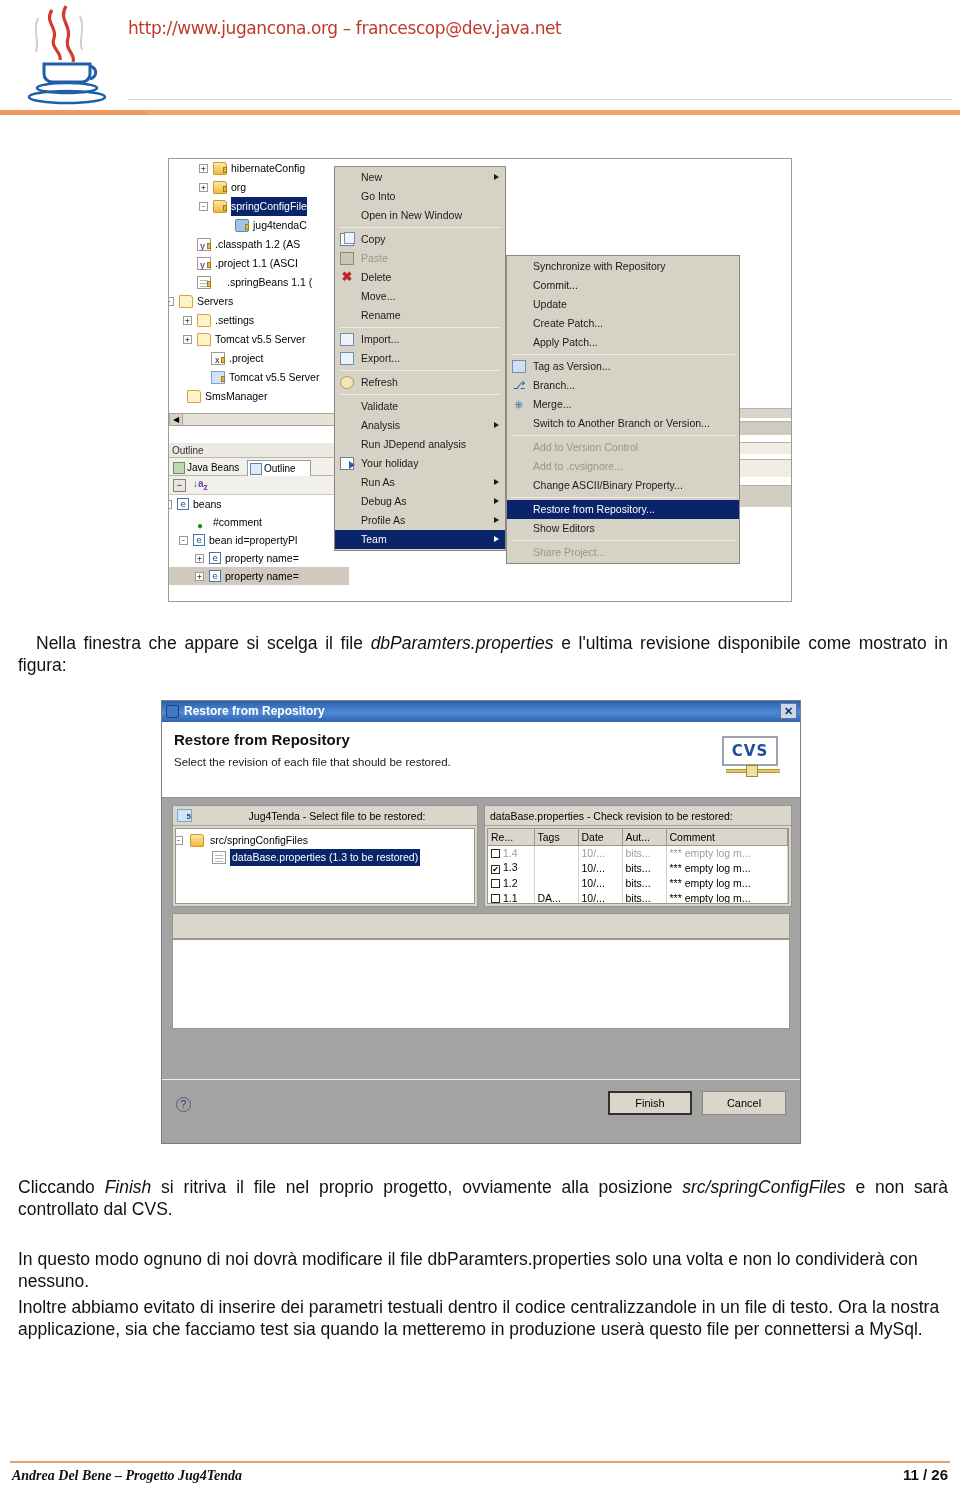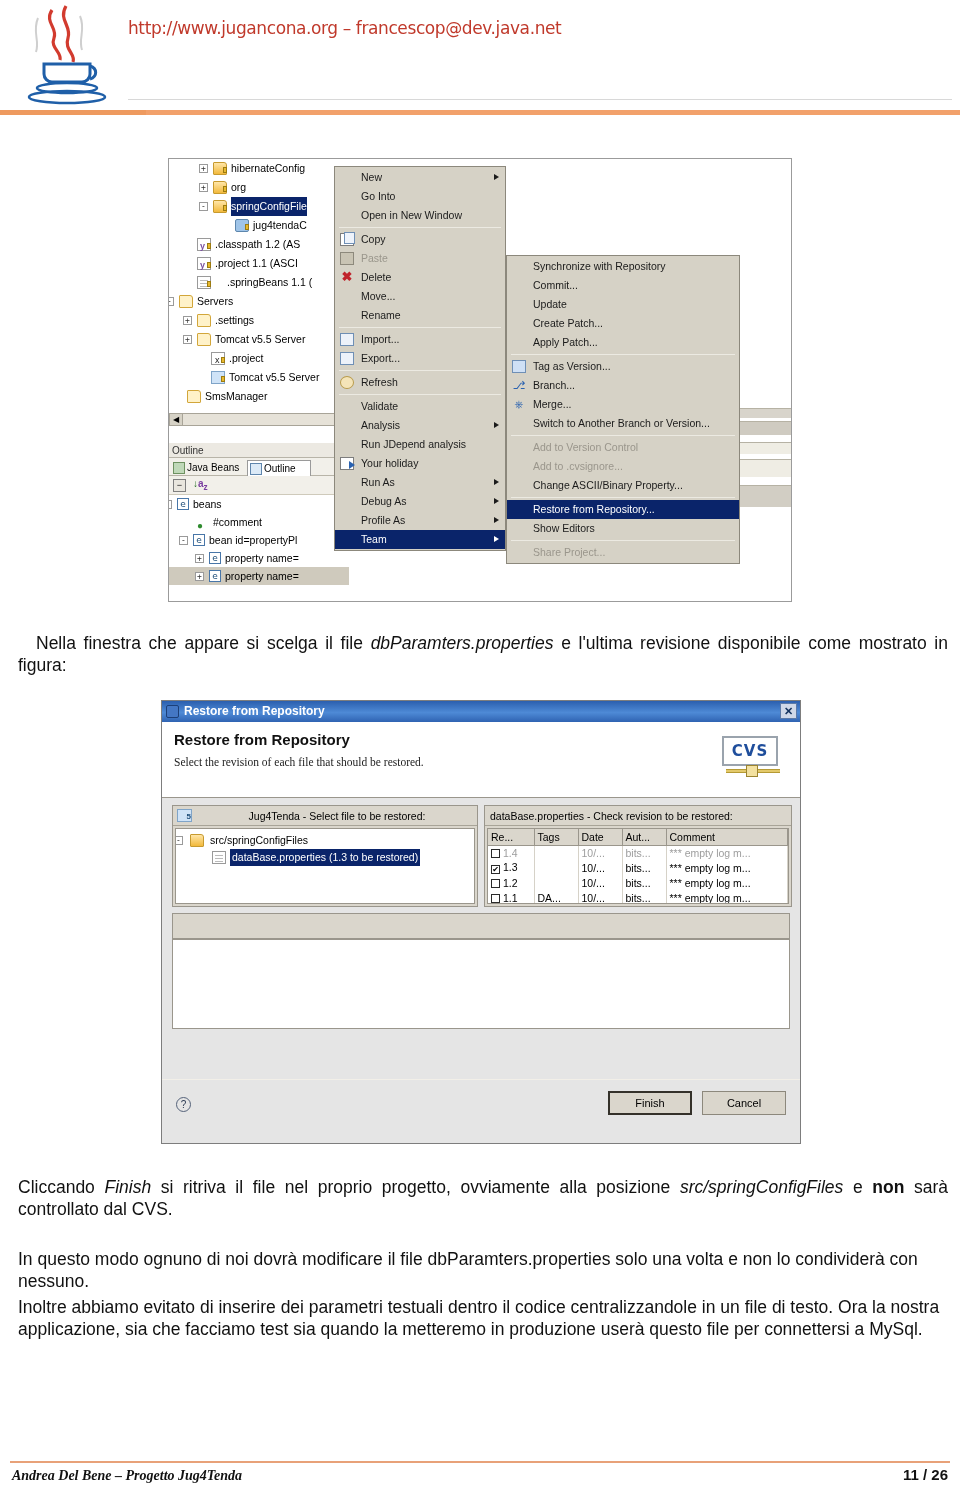--- a/index.html
+++ b/index.html
@@ -103,29 +103,29 @@
   .ico-hol::after{content:"";position:absolute;left:8px;top:3px;border-left:6px solid #2a62b0;border-top:4px solid transparent;border-bottom:4px solid transparent;}
   .ico-tag{background:#CFE0F5;border:1px solid #6f8fb5;}
   .ico-branch,.ico-merge{color:#2a62b0;font-size:11px;line-height:13px;text-align:center;}
 
   
   .para { font-size:17.5px; line-height:1.28; color:#111; }
   #cap1 { position:absolute; left:18px; top:632px; width:930px; text-align:justify; }
   #cap1 .ind { display:inline-block; width:18px; }
 
   
-  #fig2 { left:161px; top:700px; width:640px; height:444px; border:1px solid #7d7d7d; background:#e5e5e5; font-size:11px; }
+  #fig2 { left:161px; top:700px; width:640px; height:444px; border:1px solid #7d7d7d; background:#a3a3a3; font-size:11px; }
   .dlg-title { height:21px; background:linear-gradient(#2B5FAE,#4E8AD6 55%,#2F63B2); color:#fff;
      font-size:12px; font-weight:bold; line-height:21px; padding-left:22px; position:relative; }
   .dlg-ico { position:absolute; left:4px; top:4px; width:13px; height:13px; background:#4477C4; border:1px solid #1c3f78; border-radius:2px; }
   .dlg-close { position:absolute; right:3px; top:2px; width:17px; height:16px; background:#CFD8E8; border:1px solid #5a79a8;
      color:#12325e; font-size:11px; font-weight:bold; text-align:center; line-height:14px; }
   .dlg-head { background:#fff; border-bottom:1px solid #9a968c; height:76px; position:relative; padding:9px 12px; }
   .dlg-h1 { font-size:15px; font-weight:bold; color:#111; }
-  .dlg-h2 { font-size:11.5px; color:#222; margin-top:8px;font-family:Liberation Serif, serif; }
+  .dlg-h2 { font-size:11.5px; color:#222; margin-top:8px; }
   .cvs-badge { position:absolute; right:16px; top:14px; width:62px; height:48px; }
   .cvs-box { width:56px; height:30px; background:#fff; border:2px solid #9aa3ad; display:flex; align-items:center; justify-content:center;
              font-family:"DejaVu Sans", sans-serif; font-weight:bold; font-size:15px; color:#1F4E9C; letter-spacing:1px; }
   .cvs-bar { position:absolute; left:4px; top:33px; width:54px; height:4px; background:#E3C96A; border-top:1px solid #b59a34; border-bottom:1px solid #b59a34; }
   .cvs-knob { position:absolute; left:24px; top:29px; width:12px; height:12px; background:#F3E1A0; border:1px solid #9c8430; }
 
   .panes { position:absolute; left:10px; top:104px; right:10px; height:102px; }
   .pane { position:absolute; top:0; height:102px; border:1px solid #9a968c; background:#DAD6CC; }
   .pane-hdr { height:20px; background:#DAD6CC; border-bottom:1px solid #a8a498; font-size:10.5px; line-height:20px; padding-left:5px; position:relative; white-space:nowrap; }
   .pane-hdr.indent { padding-left:24px;text-align:center; }
@@ -161,21 +161,21 @@
   #cap4 { position:absolute; left:18px; top:1296px; width:930px; }
 
   
   .foot-rule { position:absolute; left:10px; right:10px; top:1461px; height:1.5px; background:#E8A178; }
   .foot-l { position:absolute; left:12px; top:1468px; font-family:"Liberation Serif", serif; font-style:italic;
             font-weight:bold; font-size:14px; color:#111; }
   .foot-r { position:absolute; right:12px; top:1466px; font-family:"Liberation Sans", sans-serif;
             font-weight:bold; font-size:15px; color:#111; }
 
   em.i { font-style:italic; }
-  b.b { font-weight:bold; }
+  b.b { font-weight:normal; }
 </style>
 </head>
 <body>
 
 <div class="header">
   <svg class="logo" viewBox="0 0 112 104">
     <path d="M38 8 C 30 20 44 26 40 36 C 36 46 48 50 46 58" fill="none" stroke="#D23B2E" stroke-width="3.2"></path>
     <path d="M52 4 C 44 18 58 24 54 36 C 50 48 62 52 59 60" fill="none" stroke="#D23B2E" stroke-width="3.2"></path>
     <path d="M24 16 C 18 30 26 38 22 50" fill="none" stroke="#cfcfcf" stroke-width="2"></path>
     <path d="M66 14 C 72 28 64 36 68 48" fill="none" stroke="#cfcfcf" stroke-width="2"></path>

